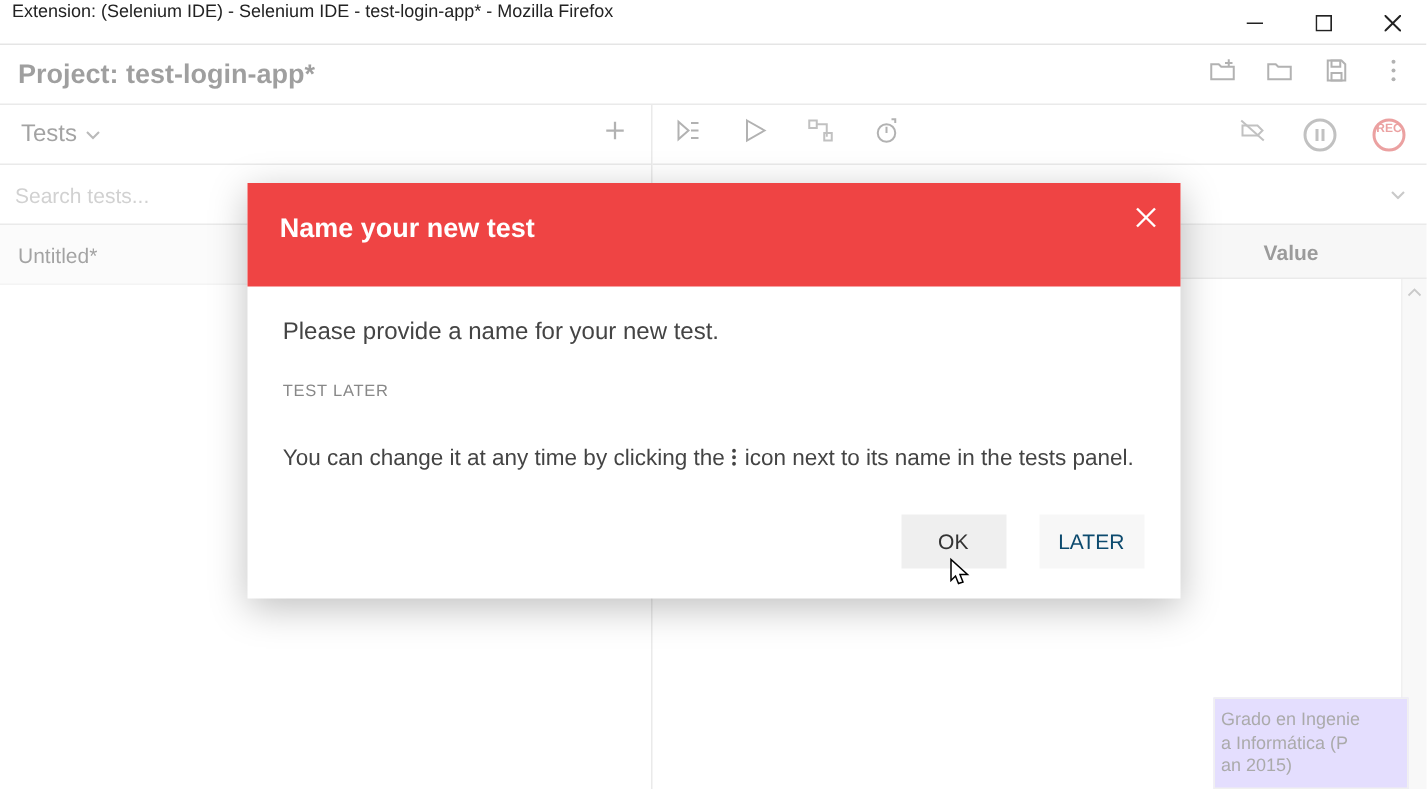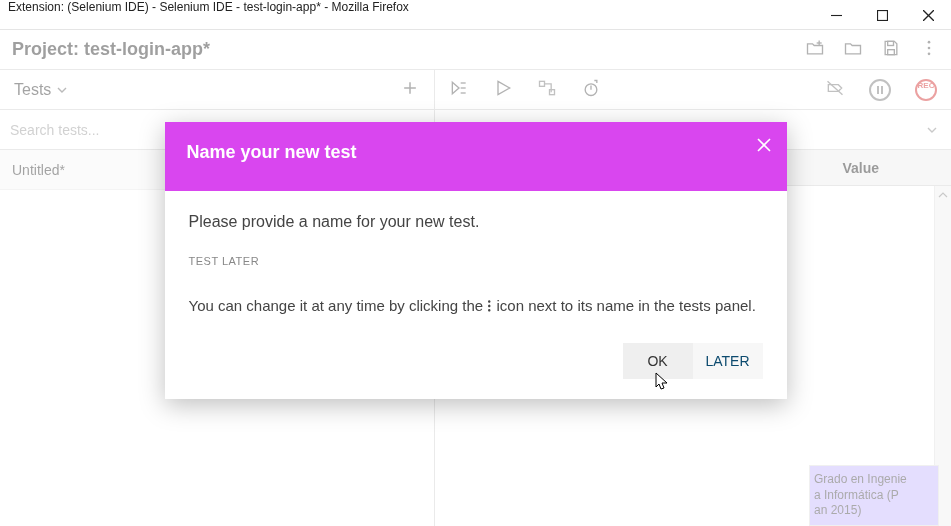--- a/index.html
+++ b/index.html
@@ -30,28 +30,28 @@
   .urlbar .chev { position:absolute; right:14px; }
   .tableheader { height: 36px; display: flex; align-items: center; padding: 0 12px; background:#eee; border-bottom:1px solid #d0d0d0; font-size: 14px; font-weight: 700; color: #222; }
   .content { flex:1; position:relative; }
   .snippet { position:absolute; right: 12px; bottom: 0; width: 130px; font-size:12px; color:#444; background:#c4b5fd; border:1px solid #ddd; padding:6px 4px; line-height:1.3; }
   .scrolltrack { position:absolute; right:0; top:0; width:17px; height:100%; background:#f0f0f0; border-left:1px solid #ddd; }
   .scrollup { position:absolute; top:0; right:0; width:17px; height:17px; display:flex; align-items:center; justify-content:center; }
 
   
   .overlay { position: absolute; inset: 0; background: rgba(255,255,255,0.55); display: flex; align-items: flex-start; justify-content: center; }
   .modal { margin-top: 92px; width: 622px; background: #fff; box-shadow: 0 6px 24px rgba(0,0,0,0.25); }
-  .modal-head { background: #d946ef; color: #fff; padding: 20px 22px 28px; font-size: 18px; font-weight: 700; position: relative; }
+  .modal-head { background: #ef4444; color: #fff; padding: 20px 22px 28px; font-size: 18px; font-weight: 700; position: relative; }
   .modal-close { position:absolute; top:10px; right:10px; width:26px; height:26px; display:flex; align-items:center; justify-content:center; color:#fff; }
   .modal-body { padding: 22px 24px 18px; color: #333; }
   .modal-body .prompt { font-size: 16px; color: #444; margin-bottom: 24px; }
   .modal-body .fieldlabel { font-size: 11px; letter-spacing: 0.5px; color: #888; margin-bottom: 6px; }
   .modal-body input.testname { width: 100%; height: 32px; border: 1px solid #1976d2; outline: none; padding: 0 8px; font-size: 14px; color: #333; }
   .modal-body .hint { font-size: 15px; color: #444; margin-top: 28px; line-height: 1.45; }
-  .modal-foot { display: flex; justify-content: flex-end; padding: 8px 24px 20px; }
+  .modal-foot { display: flex; justify-content: flex-end; gap: 22px; padding: 8px 24px 20px; }
   .btn { min-width: 70px; height: 36px; border: none; font-size: 14px; display:flex; align-items:center; justify-content:center; cursor:pointer; position:relative; }
   .btn.primary { background: #efefef; color: #333; }
   .btn.secondary { background: #f7f7f7; color: #0c4a6e; }
   .cursor { position:absolute; top:28px; left:30px; pointer-events:none; }
 
   .rec { width:22px; height:22px; border:2px solid #d32f2f; border-radius:50%; display:flex; align-items:flex-start; justify-content:center; }
   .rec span { font-size:8px; font-weight:700; color:#d32f2f; }
   .pausebtn { width:22px; height:22px; border:2px solid #777; border-radius:50%; display:flex; align-items:center; justify-content:center; }
   .pausebtn .bars { display:flex; gap:2px; }
   .pausebtn .bars i { width:2px; height:8px; background:#777; display:block; }

